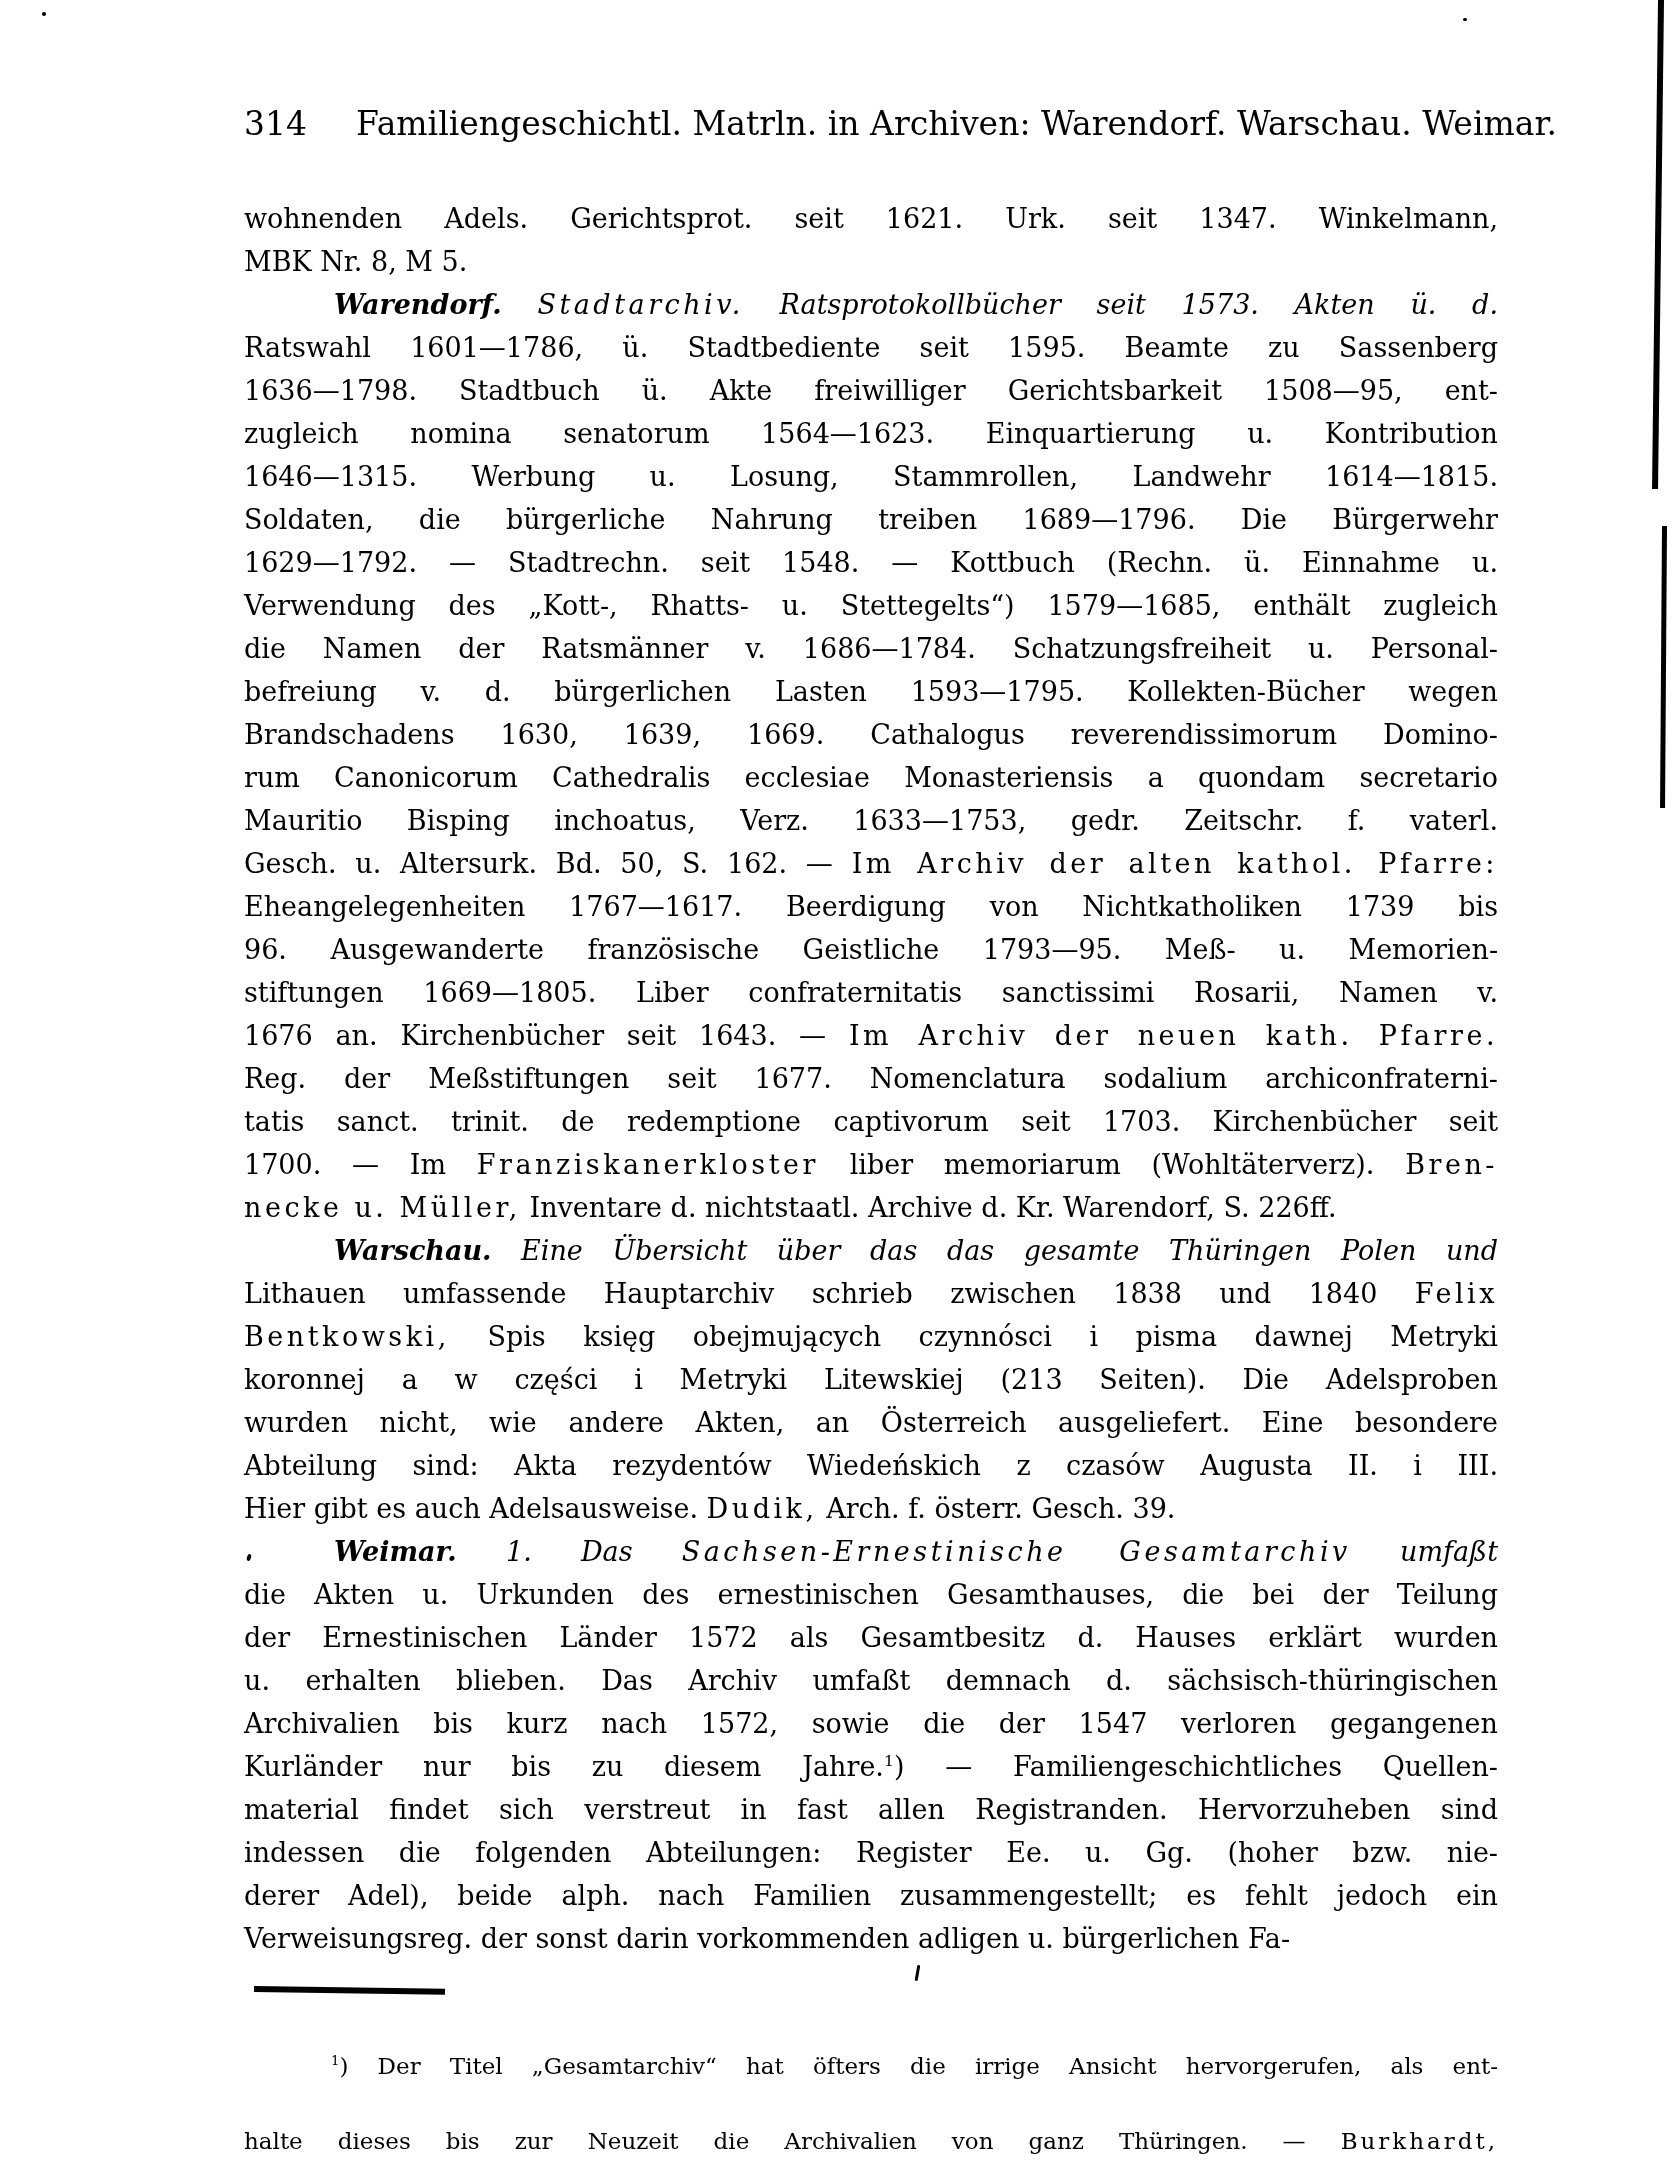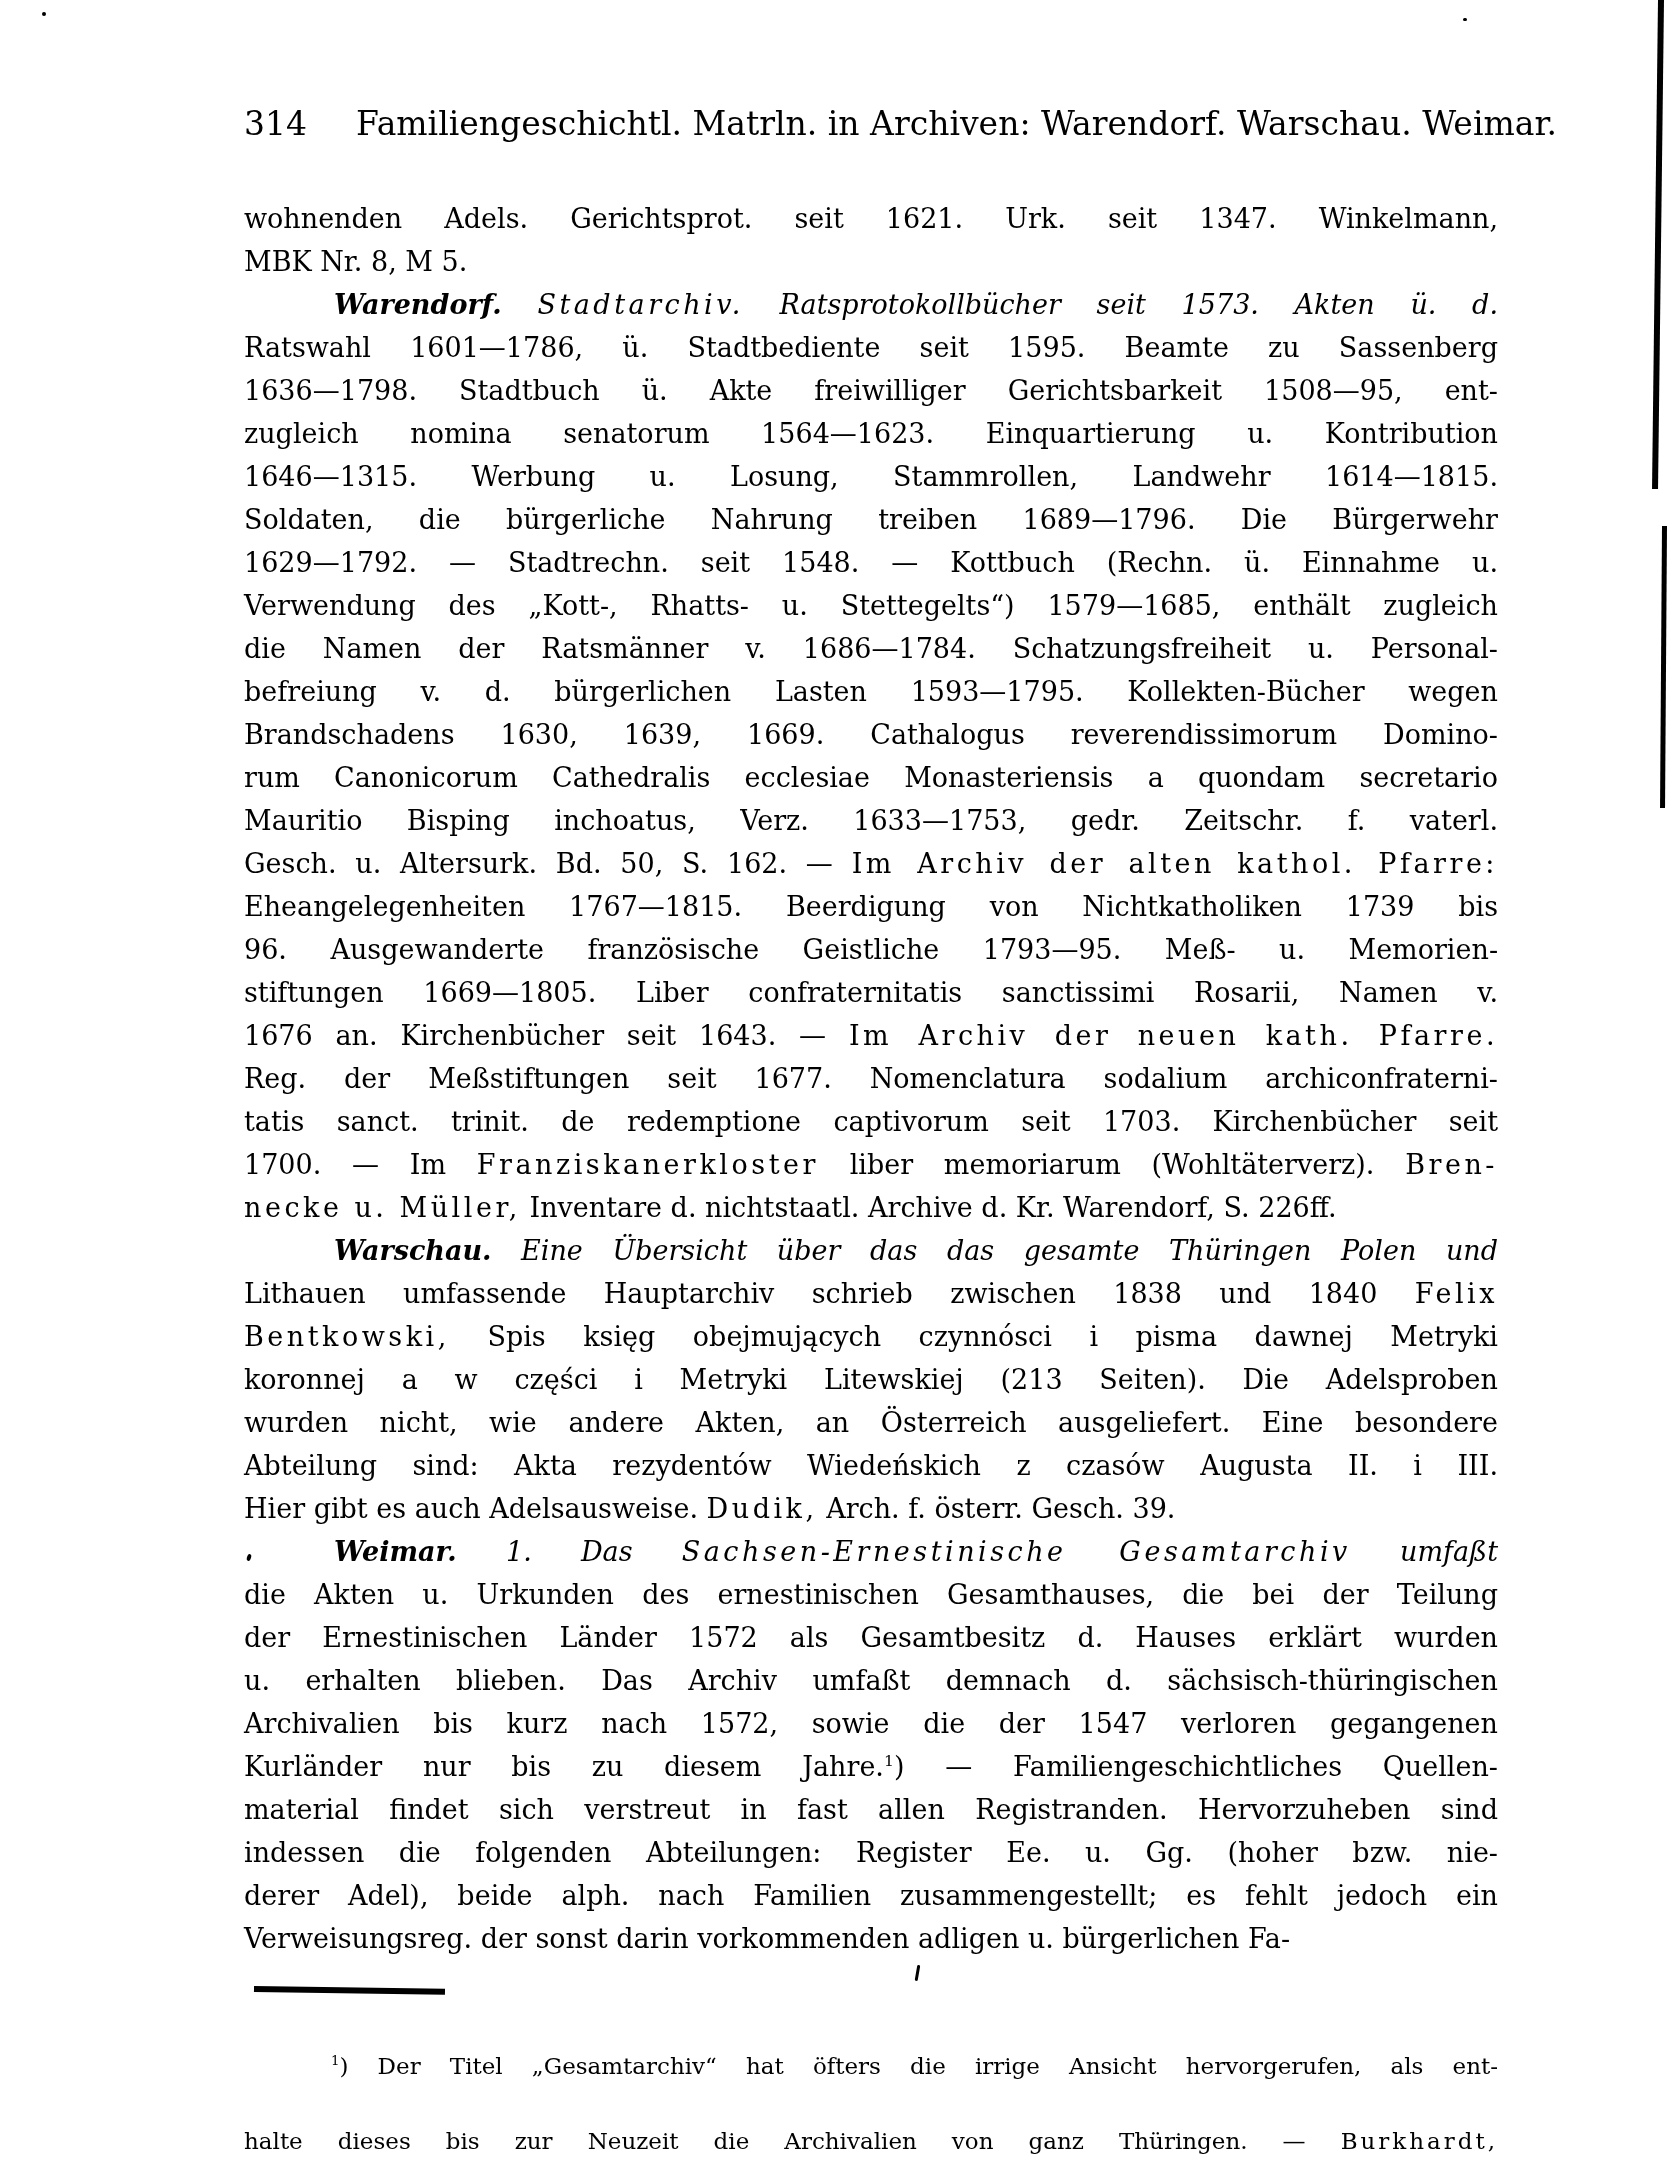--- a/index.html
+++ b/index.html
@@ -112,21 +112,21 @@
       <div class="line"><span>1646—1315. Werbung u. Losung, Stammrollen, Landwehr 1614—1815.</span></div>
       <div class="line"><span>Soldaten, die bürgerliche Nahrung treiben 1689—1796. Die Bürgerwehr</span></div>
       <div class="line"><span>1629—1792. — Stadtrechn. seit 1548. — Kottbuch (Rechn. ü. Einnahme u.</span></div>
       <div class="line"><span>Verwendung des „Kott-, Rhatts- u. Stettegelts“) 1579—1685, enthält zugleich</span></div>
       <div class="line"><span>die Namen der Ratsmänner v. 1686—1784. Schatzungsfreiheit u. Personal-</span></div>
       <div class="line"><span>befreiung v. d. bürgerlichen Lasten 1593—1795. Kollekten-Bücher wegen</span></div>
       <div class="line"><span>Brandschadens 1630, 1639, 1669. Cathalogus reverendissimorum Domino-</span></div>
       <div class="line"><span>rum Canonicorum Cathedralis ecclesiae Monasteriensis a quondam secretario</span></div>
       <div class="line"><span>Mauritio Bisping inchoatus, Verz. 1633—1753, gedr. Zeitschr. f. vaterl.</span></div>
       <div class="line"><span>Gesch. u. Altersurk. Bd. 50, S. 162. — </span><span class="sperr">Im Archiv der alten kathol. Pfarre:</span></div>
-      <div class="line"><span>Eheangelegenheiten 1767—1815. Beerdigung von Nichtkatholiken 1739 bis</span></div>
+      <div class="line"><span>Eheangelegenheiten 1767—1617. Beerdigung von Nichtkatholiken 1739 bis</span></div>
       <div class="line"><span>96. Ausgewanderte französische Geistliche 1793—95. Meß- u. Memorien-</span></div>
       <div class="line"><span>stiftungen 1669—1805. Liber confraternitatis sanctissimi Rosarii, Namen v.</span></div>
       <div class="line"><span>1676 an. Kirchenbücher seit 1643. — </span><span class="sperr">Im Archiv der neuen kath. Pfarre.</span></div>
       <div class="line"><span>Reg. der Meßstiftungen seit 1677. Nomenclatura sodalium archiconfraterni-</span></div>
       <div class="line"><span>tatis sanct. trinit. de redemptione captivorum seit 1703. Kirchenbücher seit</span></div>
       <div class="line"><span>1700. — Im </span><span class="sperr">Franziskanerkloster</span><span> liber memoriarum (Wohltäterverz). </span><span class="sperr">Bren-</span></div>
       <div class="line last"><span class="sperr">necke u. Müller,</span><span> Inventare d. nichtstaatl. Archive d. Kr. Warendorf, S. 226ff.</span></div>
       <div class="line indent"><span class="bold">Warschau.</span><span> Eine Übersicht über das das gesamte Thüringen Polen und</span></div>
       <div class="line"><span>Lithauen umfassende Hauptarchiv schrieb zwischen 1838 und 1840 </span><span class="sperr">Felix</span></div>
       <div class="line"><span class="sperr">Bentkowski,</span><span> Spis księg obejmujących czynnósci i pisma dawnej Metryki</span></div>

